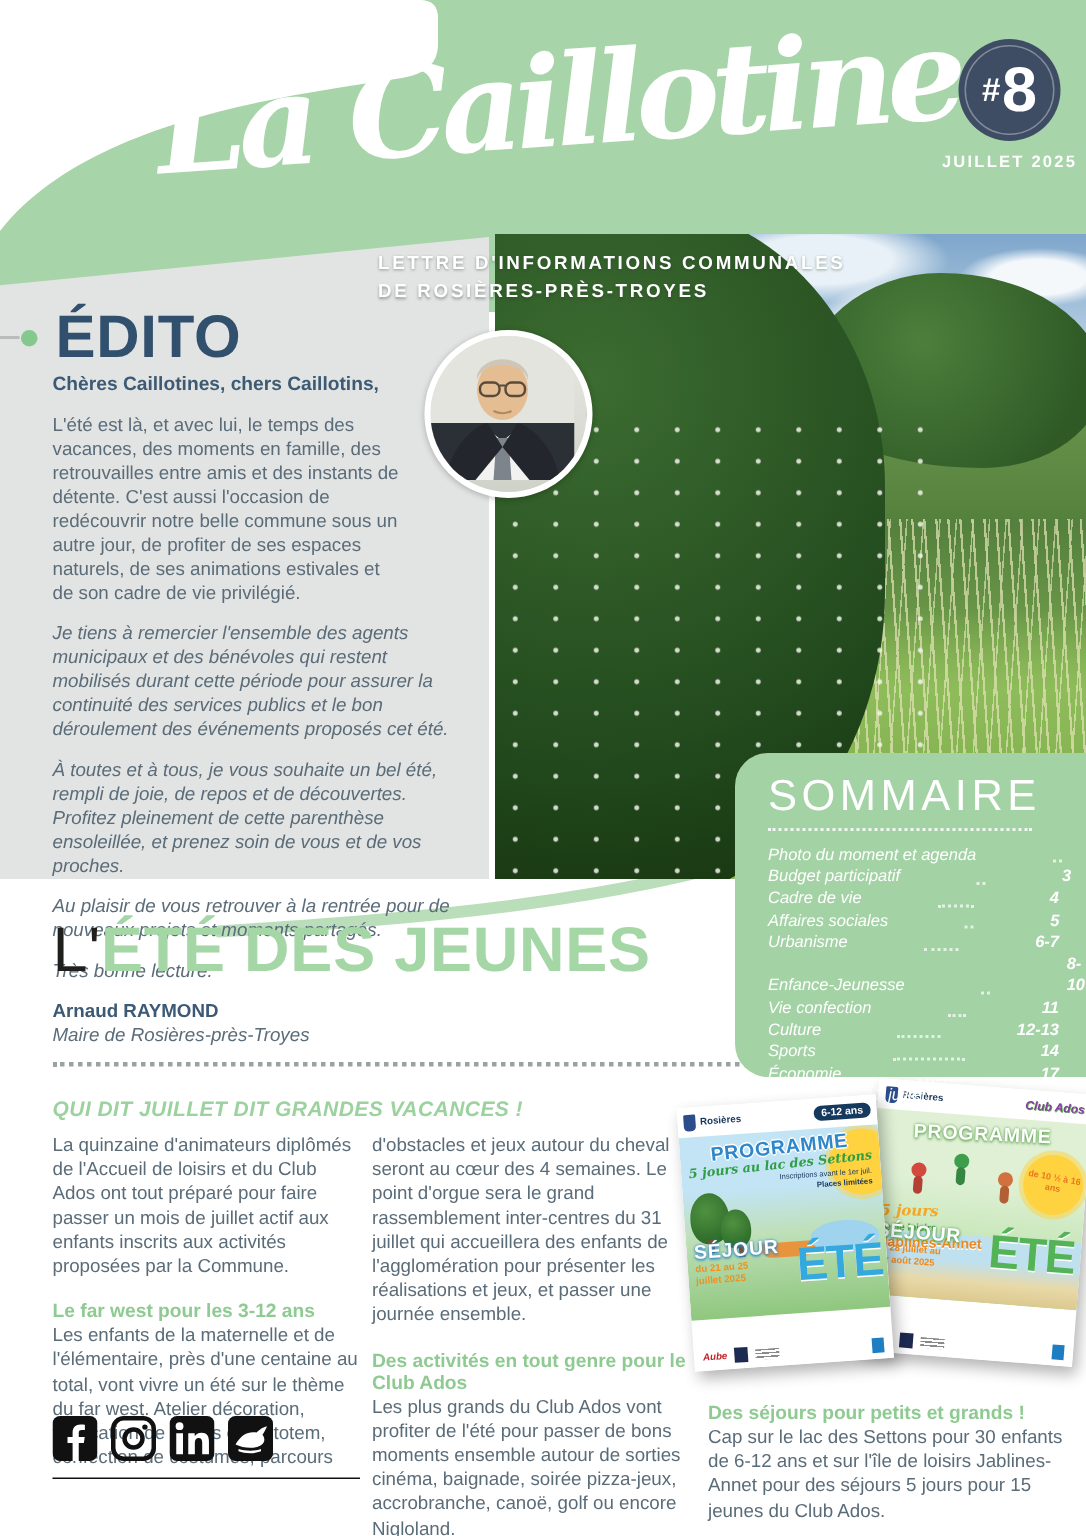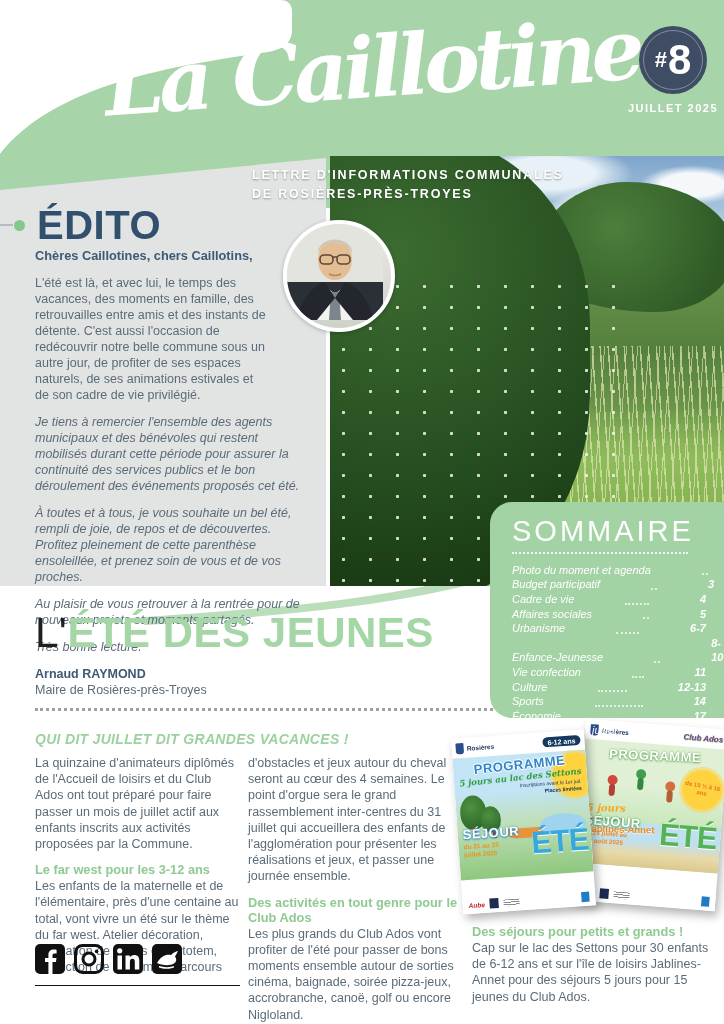--- a/index.html
+++ b/index.html
@@ -60,21 +60,21 @@
   .edito-title-row{position:absolute;left:0;top:205px;z-index:3;display:flex;align-items:center;}
   .edito-dash{width:13px;height:2px;background:#b9bcbc;}
   .edito-dot{width:11px;height:11px;border-radius:50%;background:#84c98b;margin-left:1px;}
   .edito-title{margin-left:12px;font-size:40px;font-weight:800;color:#31506d;letter-spacing:.5px;line-height:1;}
   .edito-body{position:absolute;left:35px;top:248px;width:276px;z-index:3;color:#5b6c79;font-size:12.5px;line-height:16px;}
   .edito-body p{margin:0 0 11px 0;}
   .salutation{font-weight:800;color:#3d5a74;font-size:12.8px;}
   .p-narrow{width:234px;}
   .p-wide{width:276px;font-style:italic;}
   .sig-name{font-weight:800;color:#3d5a74;margin-bottom:0 !important;}
-  .sig-role{margin-top:1px;}
+  .sig-role{font-style:italic;margin-top:1px;}
   .mayor{position:absolute;left:283px;top:220px;width:104px;height:104px;border-radius:50%;z-index:6;
       border:4px solid #ffffff;overflow:hidden;background:linear-gradient(180deg,#e9e9e4,#cfd2c9);box-shadow:0 1px 4px rgba(0,0,0,.25);}
 
   
   .sommaire{position:absolute;left:490px;top:502px;width:234px;height:216px;background:#a3d2a4;z-index:4;
       border-radius:22px 0 0 22px;padding:14px 18px 1px 22px;box-sizing:border-box;color:#fff;}
   .sommaire-title{font-size:29px;font-weight:300;letter-spacing:3px;line-height:1.1;}
   .sommaire-rule{border-bottom:2px dotted rgba(255,255,255,.85);margin:4px 0 9px 0;width:176px;}
   .toc-row{display:flex;align-items:flex-end;font-size:11px;font-style:italic;line-height:14.6px;gap:48px;}
   .toc-label{white-space:nowrap;}
@@ -86,21 +86,21 @@
   .ft-green{color:#a4d6a6;font-weight:800;}
   .ft-black{color:#1f1f1d;font-weight:200;}
   .feature-rule{position:absolute;left:35px;top:708px;width:662px;border-top:3px dotted #9aa2a2;z-index:3;}
   .lead-line{position:absolute;left:35px;top:731px;width:560px;z-index:3;
       font-size:14px;font-weight:800;font-style:italic;color:#9cd29e;letter-spacing:.3px;}
   .col{position:absolute;top:755px;z-index:3;color:#5b6c79;font-size:12.5px;line-height:16.2px;}
   .col p{margin:0 0 10px 0;}
   .col-1{left:35px;width:206px;}
   .col-2{left:248px;width:212px;}
   .col-3{left:472px;top:920px;width:238px;}
-  .sub-green{color:#8fca92;font-weight:800;font-size:12.8px;margin:4px 0 1px 0;line-height:15px;}
+  .sub-green{color:#8fca92;font-weight:800;font-size:12.8px;margin:14px 0 1px 0;line-height:15px;}
 
   
   .poster{position:absolute;box-shadow:3px 5px 10px rgba(0,0,0,.3);overflow:hidden;box-sizing:border-box;background:#fff;}
   .poster-left{left:457px;top:734px;width:133px;height:176px;transform:rotate(-4deg);z-index:4;}
   .poster-right{left:579px;top:724px;width:143px;height:182px;transform:rotate(4.5deg);z-index:3;}
   .pl-head{height:20px;background:#ffffff;display:flex;align-items:center;justify-content:space-between;padding:0 4px;}
   .mini-logo{display:flex;align-items:center;gap:3px;}
   .mini-crest{width:8px;height:11px;background:#2b4d8c;border-radius:1px 1px 3px 3px;}
   .mini-name{font-size:6.5px;font-weight:800;color:#17355a;}
   .age-pill{background:#16395e;color:#fff;font-size:7px;font-weight:700;border-radius:7px;padding:1.5px 5px;}

